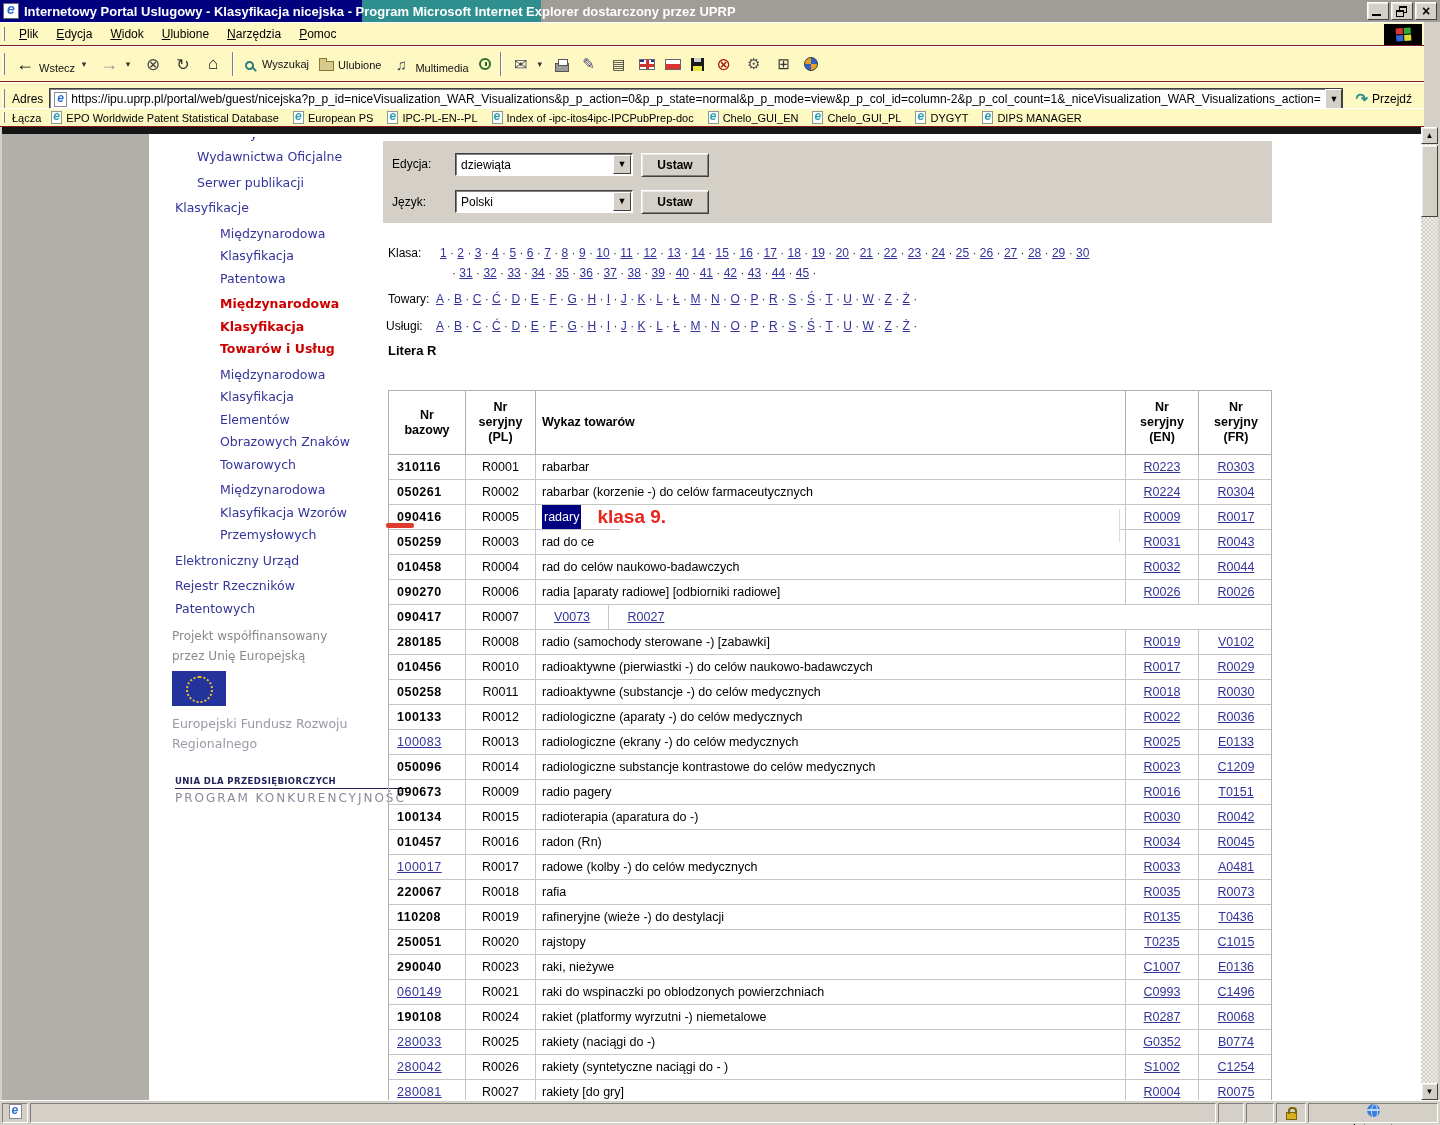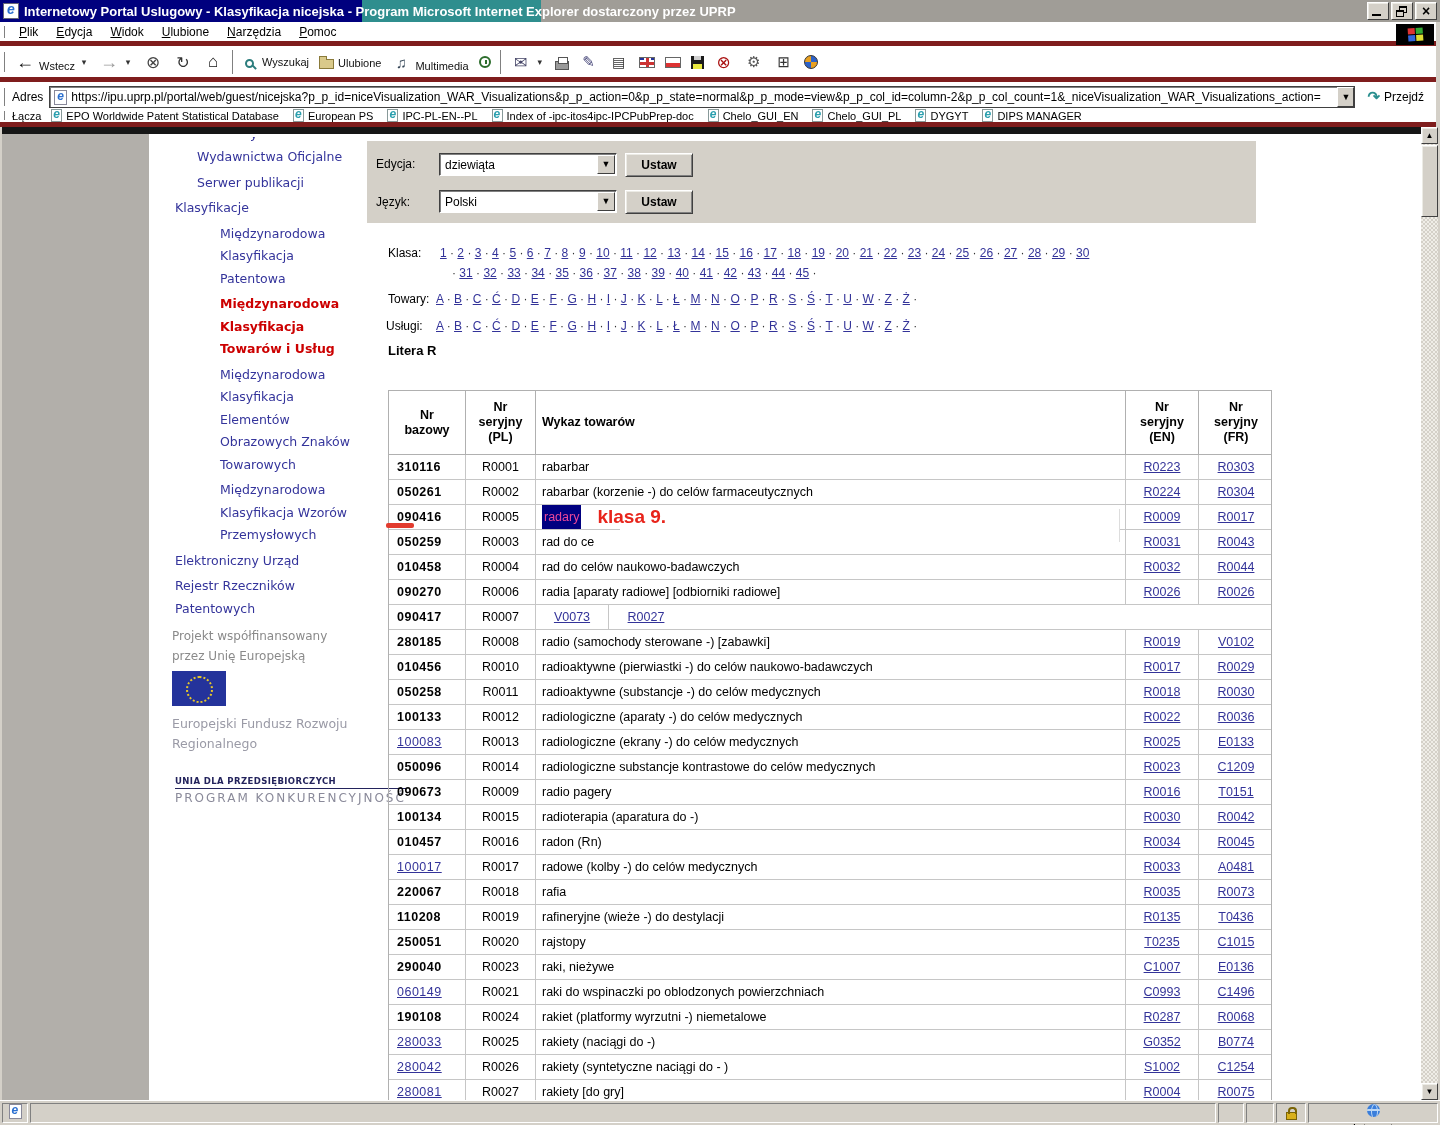--- a/index.html
+++ b/index.html
@@ -14,21 +14,21 @@
   .app-icon::before{content:"e";position:absolute;left:3px;top:-3px;color:#2a6fd0;font-style:italic;font-weight:bold;font-size:14px;}
   .t-title{white-space:nowrap;overflow:hidden;padding-left:2px;}
   .win-btns{position:absolute;right:3px;top:2px;display:flex;gap:2px;}
   .wbtn{width:22px;height:18px;background:#d4d0c8;border:1px solid;border-color:#fff #404040 #404040 #fff;
     box-shadow:inset 1px 1px 0 #ecebe5;position:relative;color:#000;}
   .gl-min{position:absolute;left:4px;bottom:3px;width:9px;height:2px;background:#000;}
   .gl-rest1{position:absolute;left:4px;top:7px;width:8px;height:7px;border:1px solid #000;border-top-width:2px;background:#d4d0c8;}
   .gl-rest2{position:absolute;left:7px;top:3px;width:8px;height:7px;border:1px solid #000;border-top-width:2px;}
   .gl-x{position:absolute;left:0;top:0;width:100%;text-align:center;font-size:14px;font-weight:bold;line-height:16px;}
   
-  .bar{position:absolute;left:0;right:4px;background:#ffffff;border-top:1px solid #fff;border-bottom:5px solid #7f1d1d;
+  .bar{position:absolute;left:0;right:16px;background:#fef9c3;border-top:1px solid #fff;border-bottom:1px solid #7f1d1d;
     display:flex;align-items:center;}
   .menubar{top:22px;height:24px;font-size:12px;}
   .toolbar{top:46px;height:36px;}
   .addressbar{top:82px;height:34px;font-size:12px;}
   .linksbar{top:108px;height:19px;font-size:11px;}
   .grip{width:3px;height:65%;border-left:1px solid #fff;border-right:1px solid #808080;margin:0 5px 0 2px;flex:none;}
   .menu-item{padding:3px 9px;}
   .brand{position:absolute;right:2px;top:1px;width:38px;height:21px;background:#000;display:flex;align-items:center;justify-content:center;}
   .wflag{display:grid;grid-template-columns:7px 7px;grid-template-rows:6px 6px;gap:1px;transform:rotate(-4deg);}
   .wflag i{display:block;}
@@ -99,21 +99,21 @@
   .side-item.active{color:#cc0000;font-weight:bold;}
   .funding{margin:6px 0 0 23px;color:#8a8a8a;font-size:12px;line-height:20px;}
   .euflag{margin:5px 0 0 23px;width:54px;height:35px;background:#24339b;position:relative;}
   .euflag::before{content:"";position:absolute;left:14px;top:5px;width:23px;height:23px;border:2px dotted #e8c829;border-radius:50%;}
   .erdf{margin:8px 0 0 23px;color:#9a9aa6;font-size:12.5px;line-height:20px;}
   .biglogo{margin:8px 0 0 18px;display:flex;align-items:flex-start;gap:8px;}
   .caption1{color:#23235c;font-weight:bold;font-size:8.5px;letter-spacing:.4px;border-bottom:1px solid #23235c;
     padding:14px 0 2px 0;white-space:nowrap;}
   .caption2{color:#8a8a9a;font-size:12px;letter-spacing:2px;padding-top:2px;white-space:nowrap;}
   
-  .filterbox{position:absolute;left:365px;top:14px;width:889px;height:82px;background:#d4d0c8;}
+  .filterbox{position:absolute;left:381px;top:14px;width:889px;height:82px;background:#d4d0c8;}
   .flabel{position:absolute;left:9px;font-size:12px;}
   .sel{position:absolute;left:72px;width:178px;height:23px;background:#fff;border:1px solid;border-color:#404040 #fff #fff #404040;
     box-shadow:inset 1px 1px 0 #808080;display:flex;align-items:center;}
   .sel-val{flex:1;padding-left:5px;font-size:12px;}
   .sel-btn{width:18px;height:19px;margin-right:1px;background:#d4d0c8;border:1px solid;border-color:#fff #404040 #404040 #fff;
     text-align:center;font-size:9px;line-height:17px;flex:none;}
   .ustaw{position:absolute;left:258px;width:68px;height:24px;background:#d4d0c8;
     border:1px solid;border-color:#fff #404040 #404040 #fff;box-shadow:inset 1px 1px 0 #ecebe5,inset -1px -1px 0 #808080;
     font-size:12px;font-weight:bold;text-align:center;line-height:22px;}
   
@@ -132,21 +132,21 @@
   .w1{width:77px;flex:none;} .w2{width:70px;flex:none;} .w3{width:590px;flex:none;} .w4{width:73px;flex:none;} .w5{width:74px;flex:none;}
   .trow{display:flex;height:25px;border-bottom:1px solid #c6c6c6;}
   .td{display:flex;align-items:center;border-right:1px solid #c6c6c6;overflow:hidden;white-space:nowrap;}
   .td:last-child{border-right:none;}
   .c-baz{width:77px;flex:none;font-weight:bold;padding-left:8px;letter-spacing:.5px;}
   .c-pl{width:70px;flex:none;justify-content:center;}
   .c-desc{width:590px;flex:none;padding-left:6px;}
   .c-en{width:73px;flex:none;justify-content:center;}
   .c-fr{width:74px;flex:none;justify-content:center;}
   .lnk{color:#333399 !important;text-decoration:underline;font-weight:normal !important;cursor:pointer;}
-  .selword{background:#000080;color:#ec4899;padding:16px 2px;}
+  .selword{background:#000080;color:#ffffff;padding:16px 2px;}
   .klasa-note{color:#e8241b;font-weight:bold;font-size:19px;margin-left:16px;position:relative;z-index:6;}
   
   .patch{position:absolute;left:618px;top:382px;width:500px;height:33px;background:#fff;z-index:5;border-right:1px solid #ddd;}
   .redline{position:absolute;left:384px;top:396px;width:28px;height:5px;background:#e23b2e;border-radius:2px;z-index:6;}
   
   .vscroll{position:absolute;top:0;right:0;bottom:0;width:17px;
     background-color:#efede7;
     background-image:linear-gradient(45deg,#d4d0c8 25%,transparent 25%,transparent 75%,#d4d0c8 75%),
                      linear-gradient(45deg,#d4d0c8 25%,transparent 25%,transparent 75%,#d4d0c8 75%);
     background-size:4px 4px;background-position:0 0,2px 2px;}

